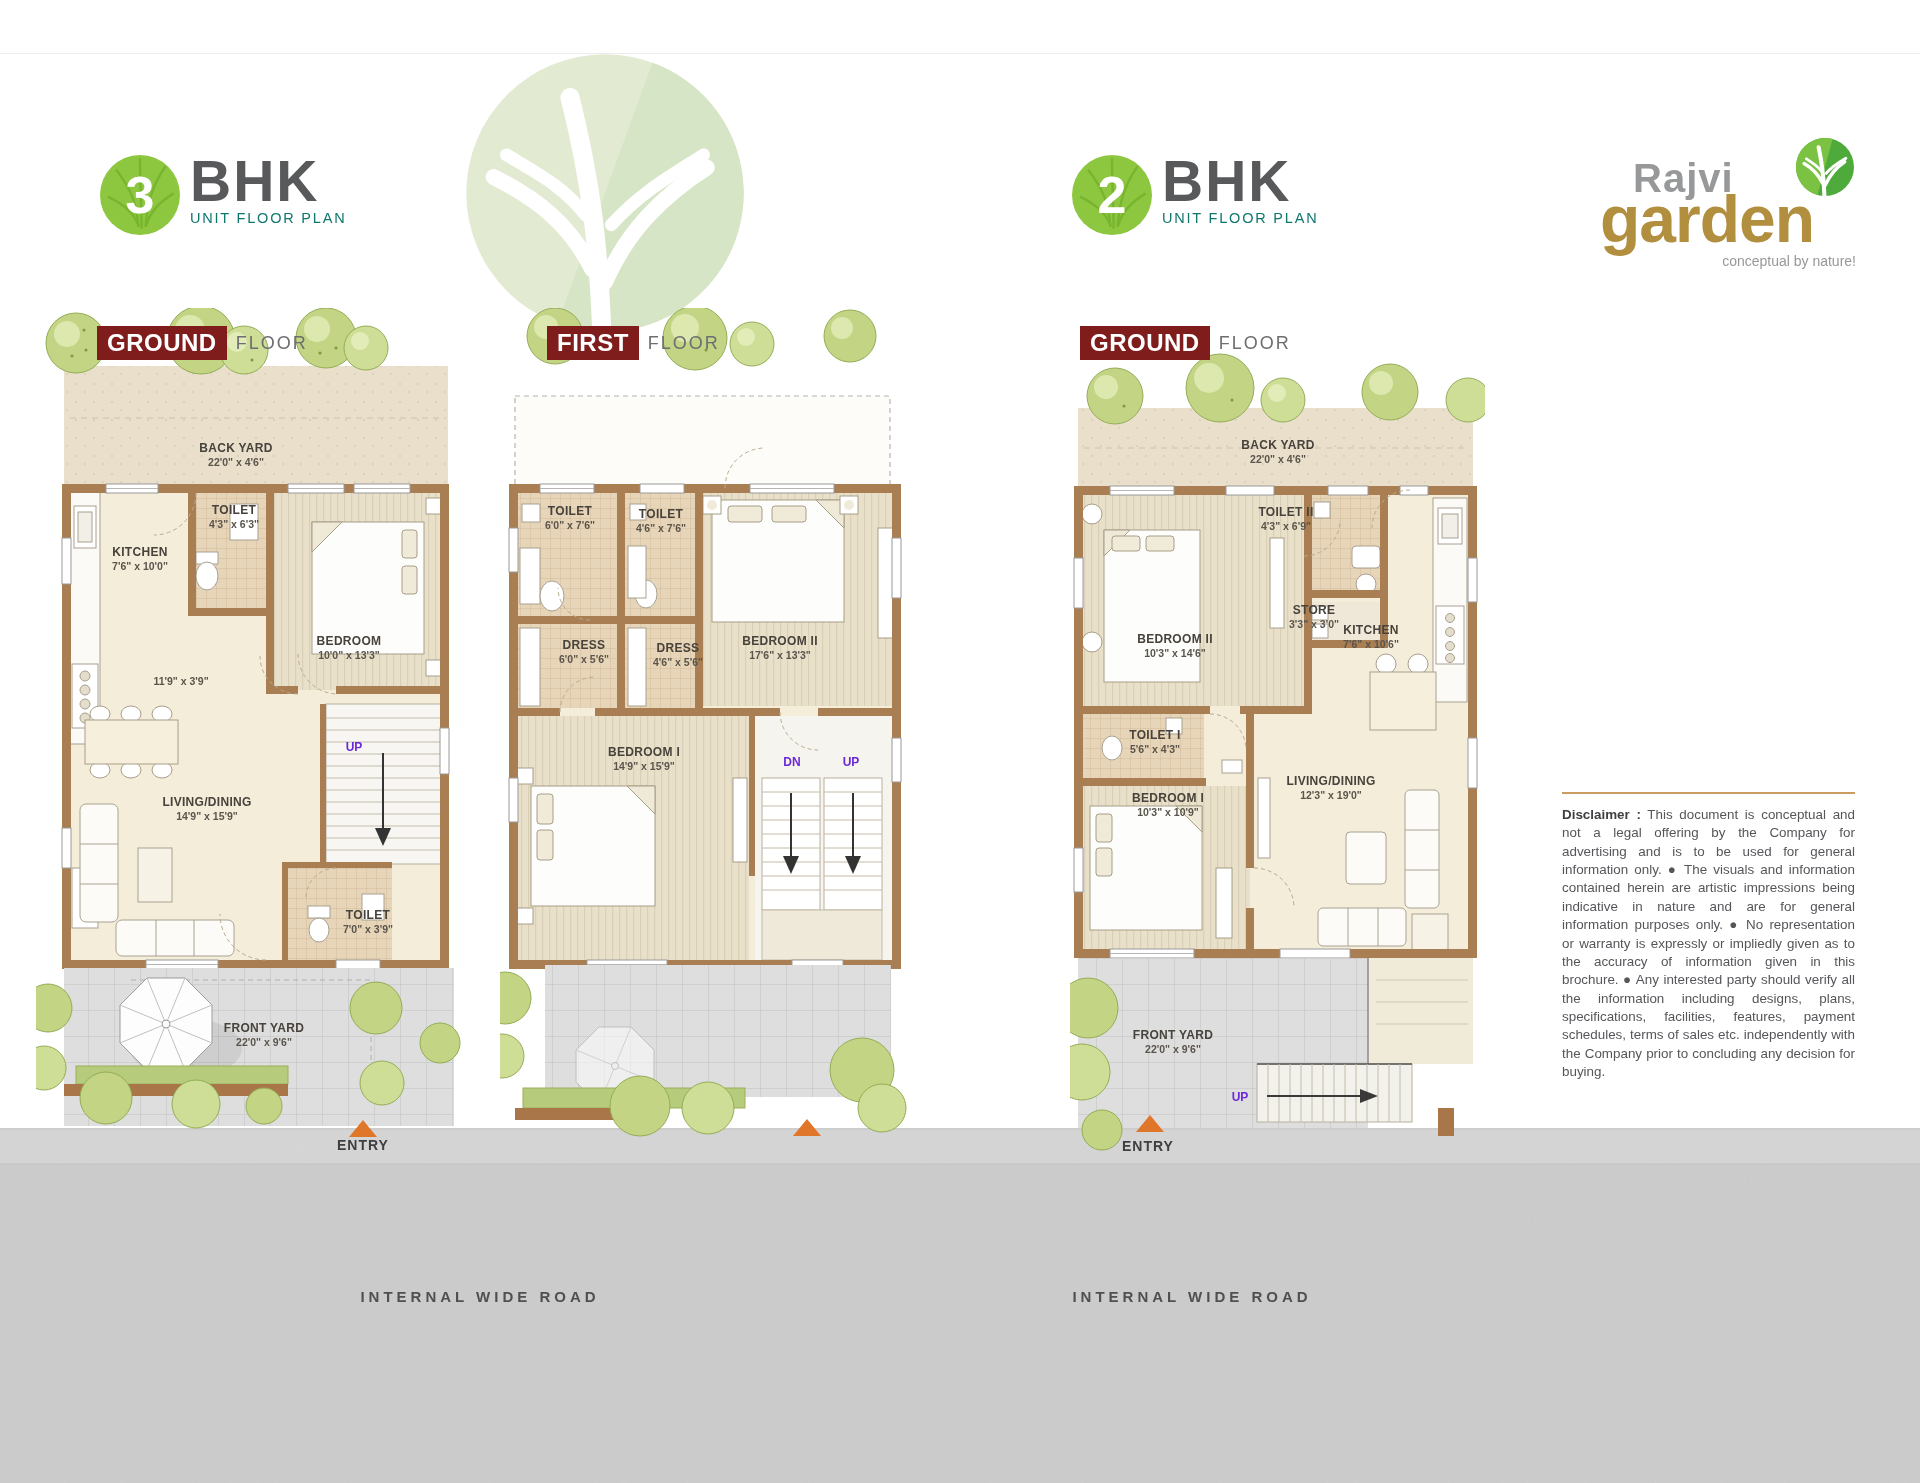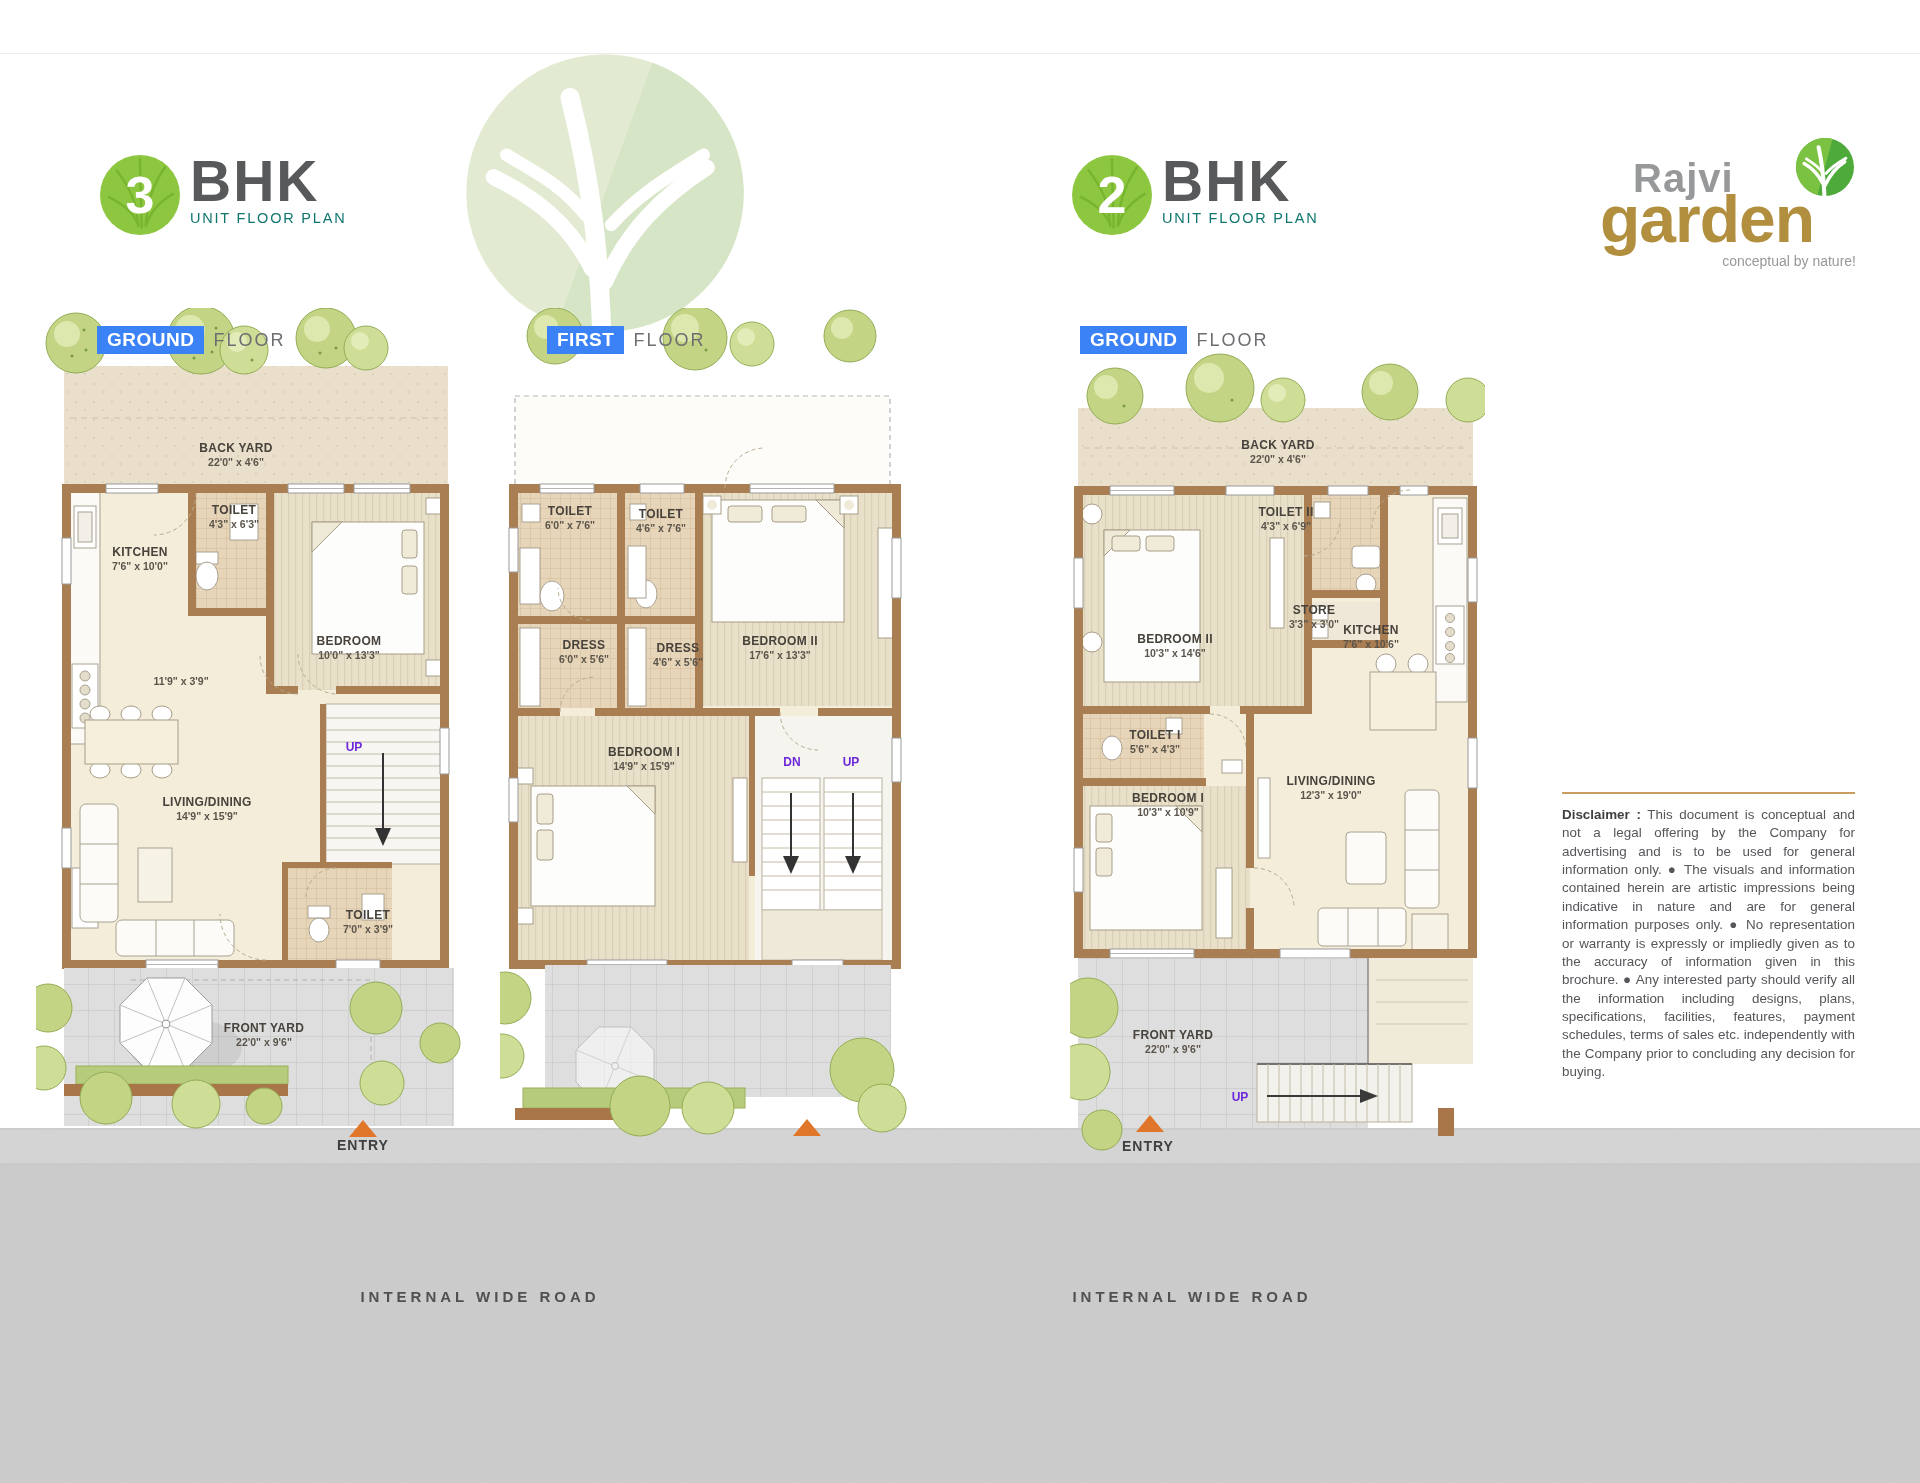--- a/index.html
+++ b/index.html
@@ -19,21 +19,21 @@
   
   .logo{position:absolute;left:1600px;top:138px;width:260px;z-index:4;}
   .logo-row{display:flex;align-items:flex-start;}
   .logo-rajvi{font-size:40px;font-weight:bold;color:#97989a;letter-spacing:1px;margin-left:33px;margin-top:18px;}
   .logo-tree{margin-left:62px;}
   .logo-garden{font-size:66px;font-weight:bold;color:#b18f3f;line-height:0.75;letter-spacing:-1px;margin-top:-6px;}
   .logo-tagline{font-size:14px;color:#97989a;margin-top:8px;text-align:right;padding-right:4px;}
 
   
   .floor-tag{position:absolute;display:flex;align-items:center;z-index:4;}
-  .tag-box{background:#3b82f6;color:#fff;font-weight:bold;font-size:19px;padding:3px 10px;letter-spacing:0.5px;}
+  .tag-box{background:#7f1d1d;color:#fff;font-weight:bold;font-size:24px;padding:3px 10px;letter-spacing:0.5px;}
   .tag-word{color:#6d6e71;font-size:18px;letter-spacing:2px;margin-left:9px;text-align:center;}
 
   
   .room-label{position:absolute;transform:translateX(-50%);text-align:center;z-index:5;white-space:nowrap;}
   .room-label.wrap{white-space:normal;}
   .rname{display:block;font-weight:bold;font-size:12px;letter-spacing:0.3px;color:#47423b;text-align:center;}
   .rdims{display:block;font-size:10.5px;font-weight:bold;color:#5a544b;margin-top:1px;}
   .mini-label{position:absolute;transform:translateX(-50%);font-weight:bold;font-size:12px;color:#6d28d9;z-index:5;}
   .entry-label{position:absolute;transform:translateX(-50%);font-weight:bold;font-size:14px;
     letter-spacing:1px;color:#3f3f3f;z-index:5;}

